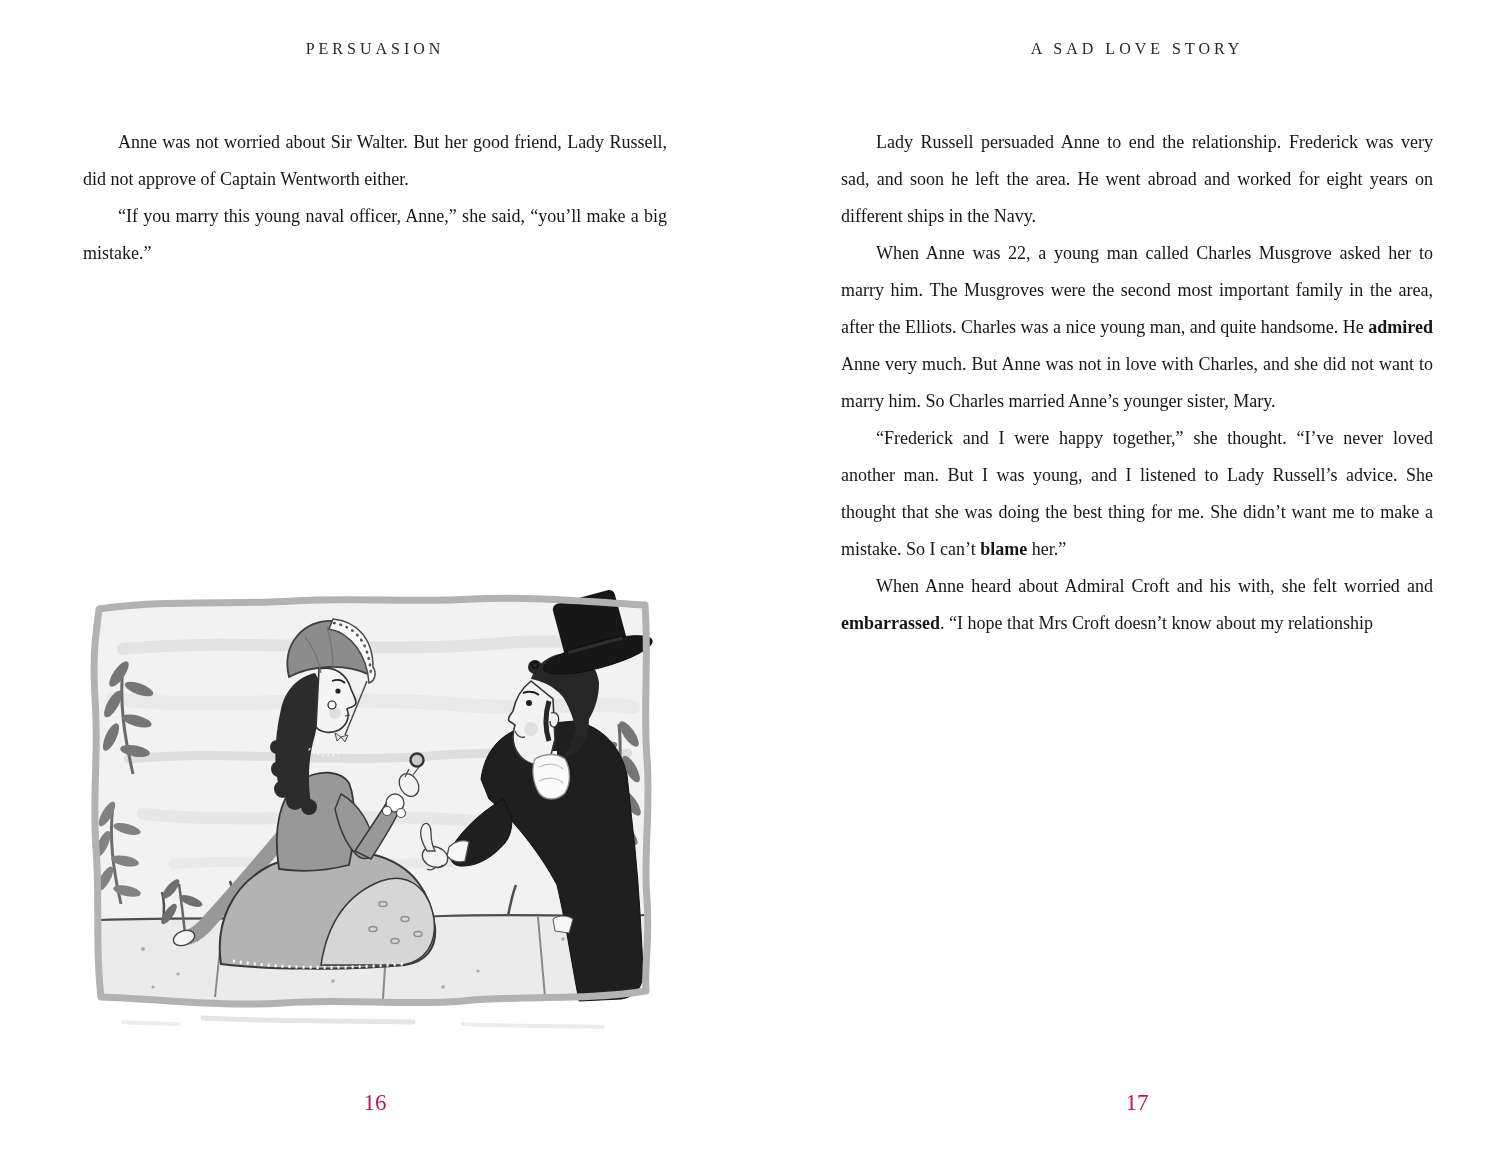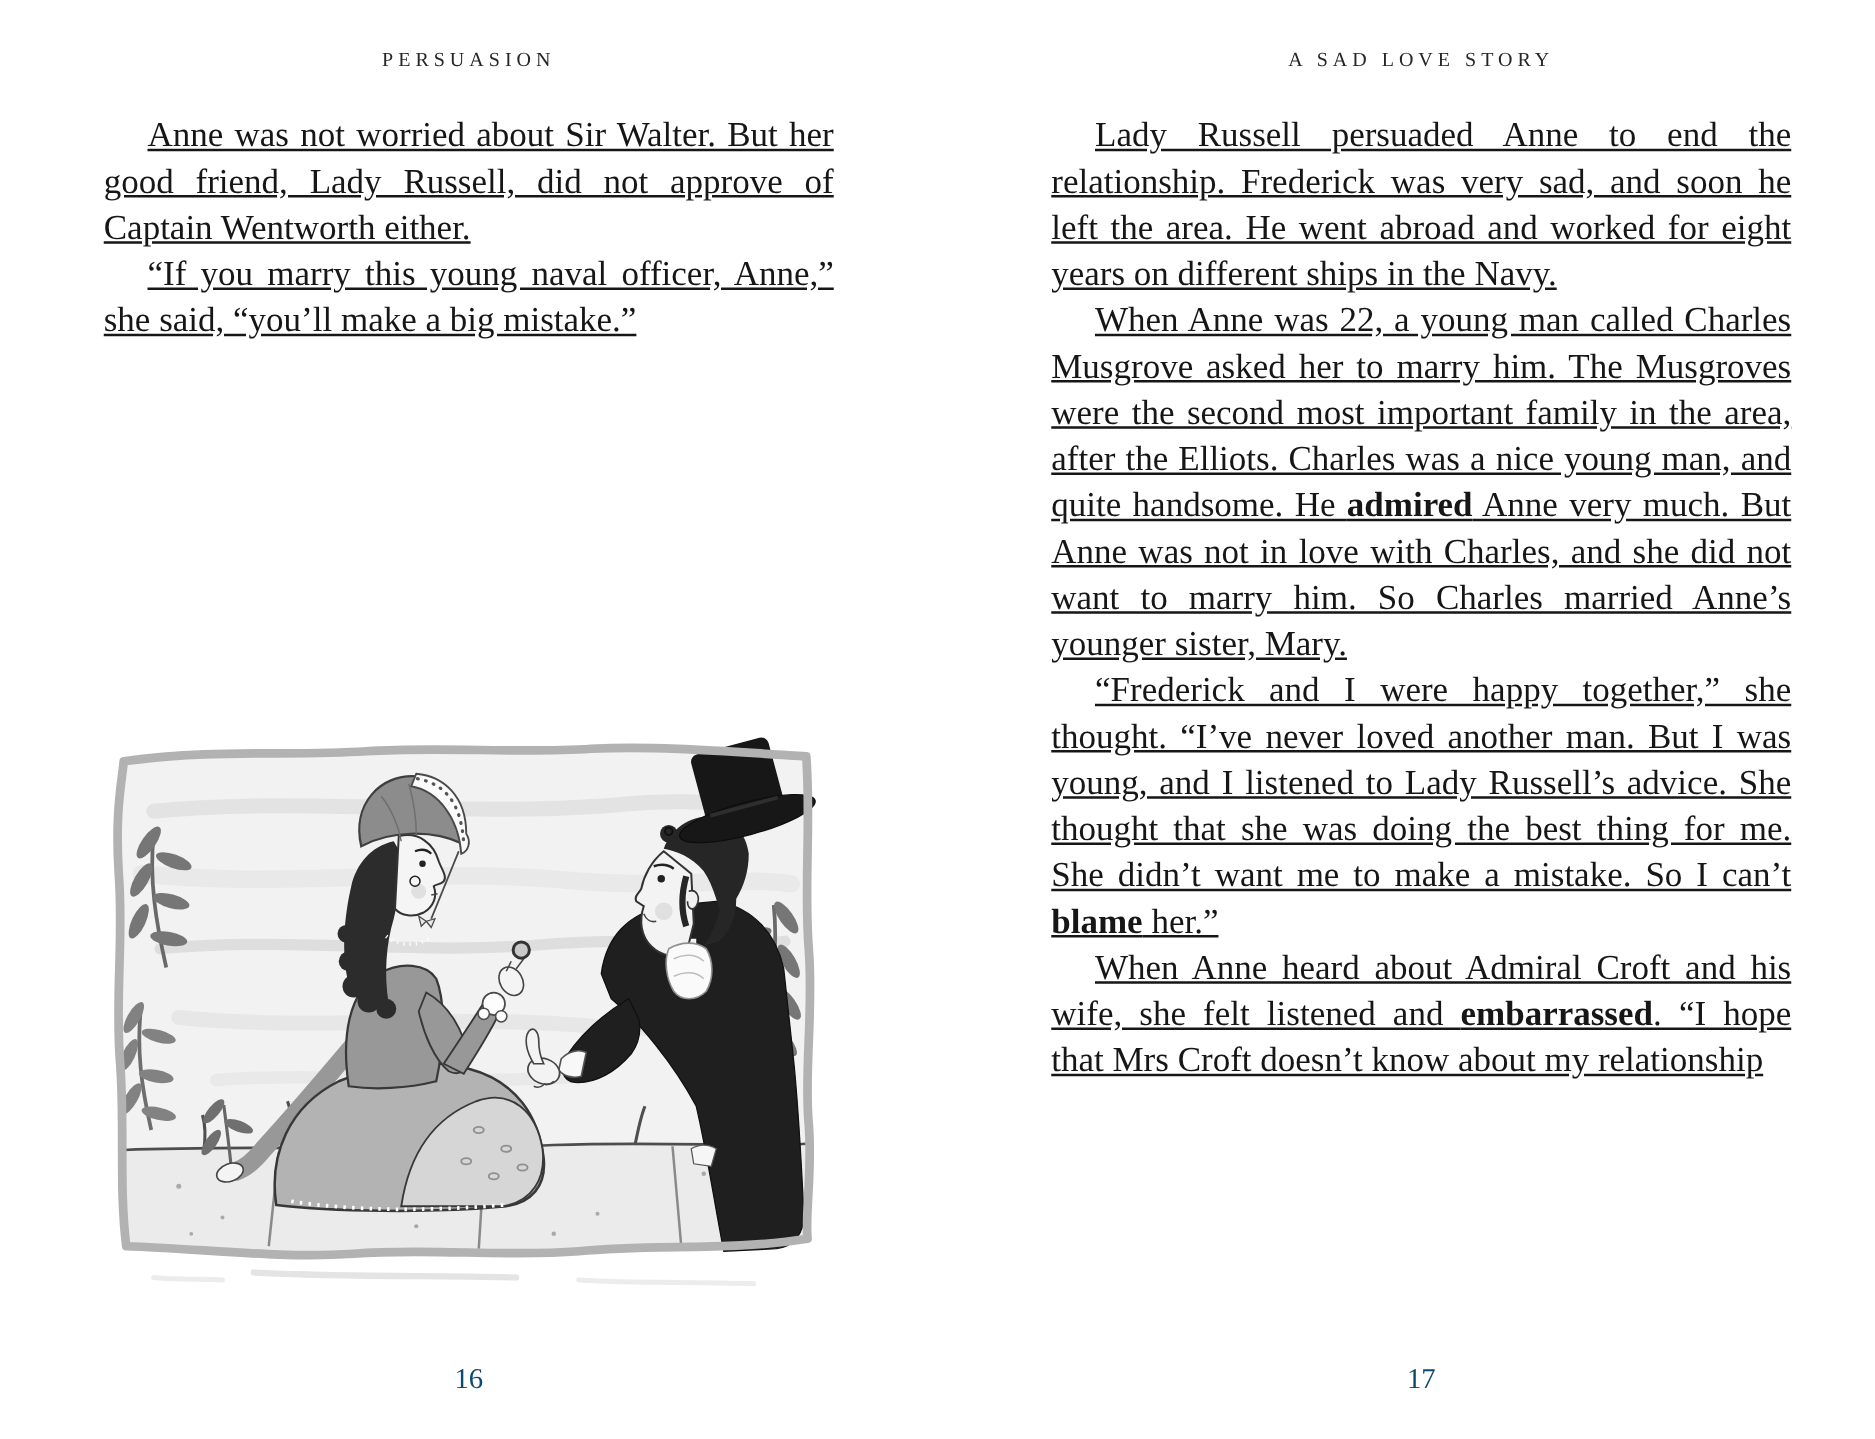--- a/index.html
+++ b/index.html
@@ -18,43 +18,42 @@
   .running-head {
     margin-top:36px;
     text-align:center;
     font-size:16px;
     letter-spacing:4px;
     color:#262626;
     line-height:18px;
   }
 
   .body-text {
-    margin-top:32px;
-    font-size:28px;
+    margin-top:66px;
+    font-size:18px;
     line-height:37px;
     text-align:justify;
-    text-decoration:underline;
   }
   .body-text p { margin:0; text-indent:35px; }
   .body-text b { font-weight:bold; }
 
   .illustration-wrap {
     position:absolute;
     left:0; top:585px;
     width:578px; height:445px;
   }
   .illustration-wrap svg { display:block; }
 
   .folio {
     position:absolute;
     top:1086px;
     width:100%;
     text-align:center;
     font-size:23px;
-    color:#0c4a6e;
+    color:#be185d;
   }
 </style>
 </head>
 <body>
 
 <div class="page page-left">
   <div class="running-head">PERSUASION</div>
   <div class="body-text">
       <p><span>Anne was not worried about Sir Walter. But her good friend, Lady Russell, did not approve of Captain Wentworth either.</span></p>
       <p><span>“If you marry this young naval officer, Anne,” she said, “you’ll make a big mistake.”</span></p>
@@ -238,16 +237,16 @@
 
   <div class="folio">16</div>
 </div>
 
 <div class="page page-right">
   <div class="running-head">A SAD LOVE STORY</div>
   <div class="body-text">
       <p><span>Lady Russell persuaded Anne to end the relationship. Frederick was very sad, and soon he left the area. He went abroad and worked for eight years on different ships in the Navy.</span></p>
       <p><span>When Anne was 22, a young man called Charles Musgrove asked her to marry him. The Musgroves were the second most important family in the area, after the Elliots. Charles was a nice young man, and quite handsome. He </span><b>admired</b><span> Anne very much. But Anne was not in love with Charles, and she did not want to marry him. So Charles married Anne’s younger sister, Mary.</span></p>
       <p><span>“Frederick and I were happy together,” she thought. “I’ve never loved another man. But I was young, and I listened to Lady Russell’s advice. She thought that she was doing the best thing for me. She didn’t want me to make a mistake. So I can’t </span><b>blame</b><span> her.”</span></p>
-      <p><span>When Anne heard about Admiral Croft and his wife, she felt listened and </span><b>embarrassed</b><span>. “I hope that Mrs Croft doesn’t know about my relationship</span></p>
+      <p><span>When Anne heard about Admiral Croft and his with, she felt worried and </span><b>embarrassed</b><span>. “I hope that Mrs Croft doesn’t know about my relationship</span></p>
     </div>
   <div class="folio">17</div>
 </div>
 
 </body></html>

